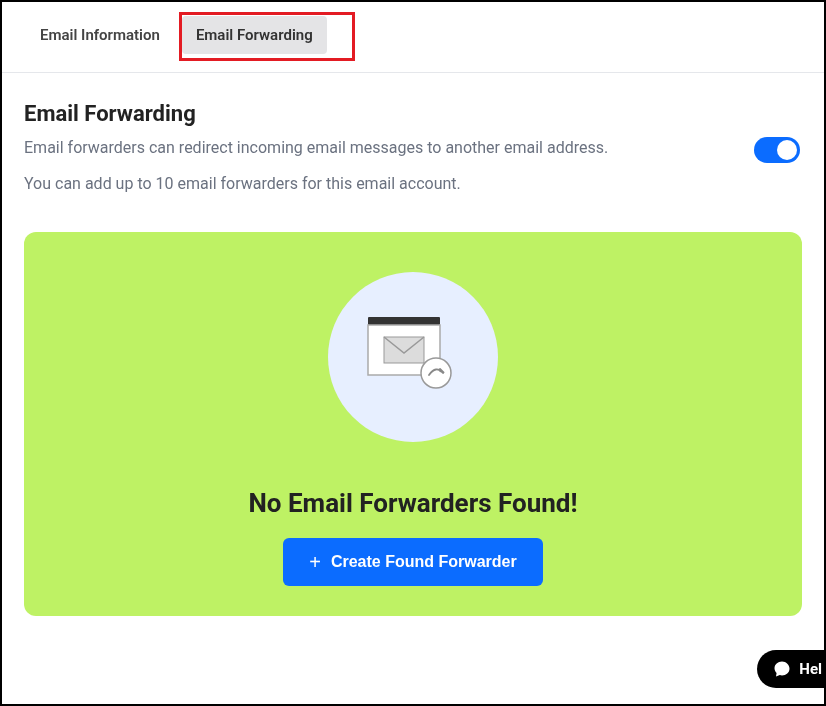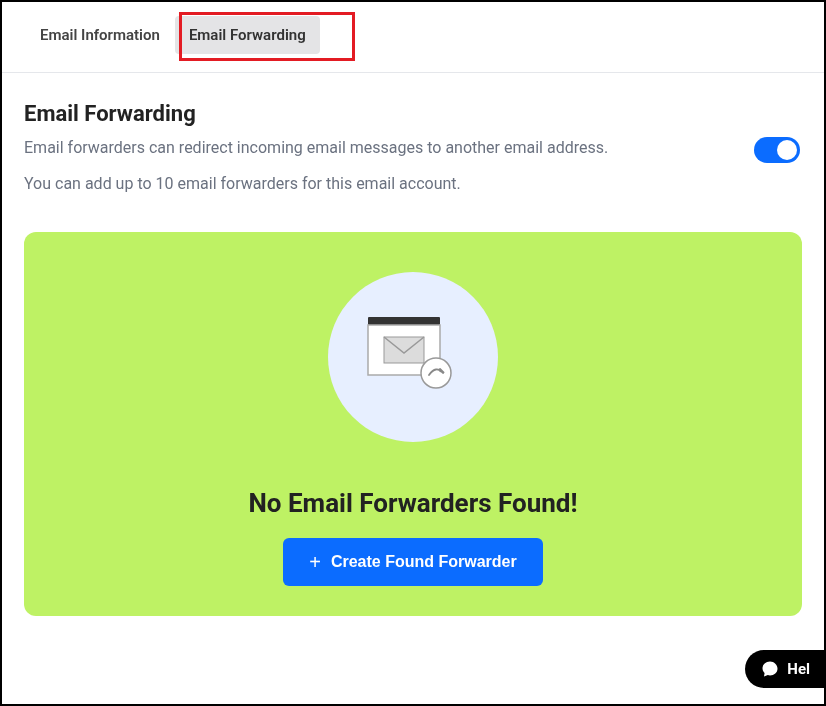--- a/index.html
+++ b/index.html
@@ -7,21 +7,21 @@
       font-family: -apple-system, BlinkMacSystemFont, 'Segoe UI', Roboto, Arial, sans-serif;
       background: #fff;
       width: 826px;
       height: 706px;
       border: 2px solid #000;
       position: relative;
       overflow: hidden;
     }
     .tabs {
       display: flex;
-      gap: 1px;
+      gap: 8px;
       padding: 14px 16px 18px 24px;
       border-bottom: 1px solid #e5e7eb;
     }
     .tab {
       font-size: 15px;
       font-weight: 600;
       color: #444;
       padding: 10px 14px;
       cursor: pointer;
       border-radius: 4px;
@@ -133,21 +133,21 @@
       font-size: 20px;
       font-weight: 400;
       line-height: 1;
     }
     .help-pill {
       position: absolute;
       bottom: 16px;
       right: -2px;
       background: #000;
       color: #fff;
-      padding: 10px 16px 10px 16px;
+      padding: 10px 4px 10px 16px;
       border-radius: 24px 0 0 24px;
       display: flex;
       align-items: center;
       gap: 8px;
       font-size: 15px;
       font-weight: 700;
       cursor: pointer;
     }
     .chat-icon {
       width: 18px;

